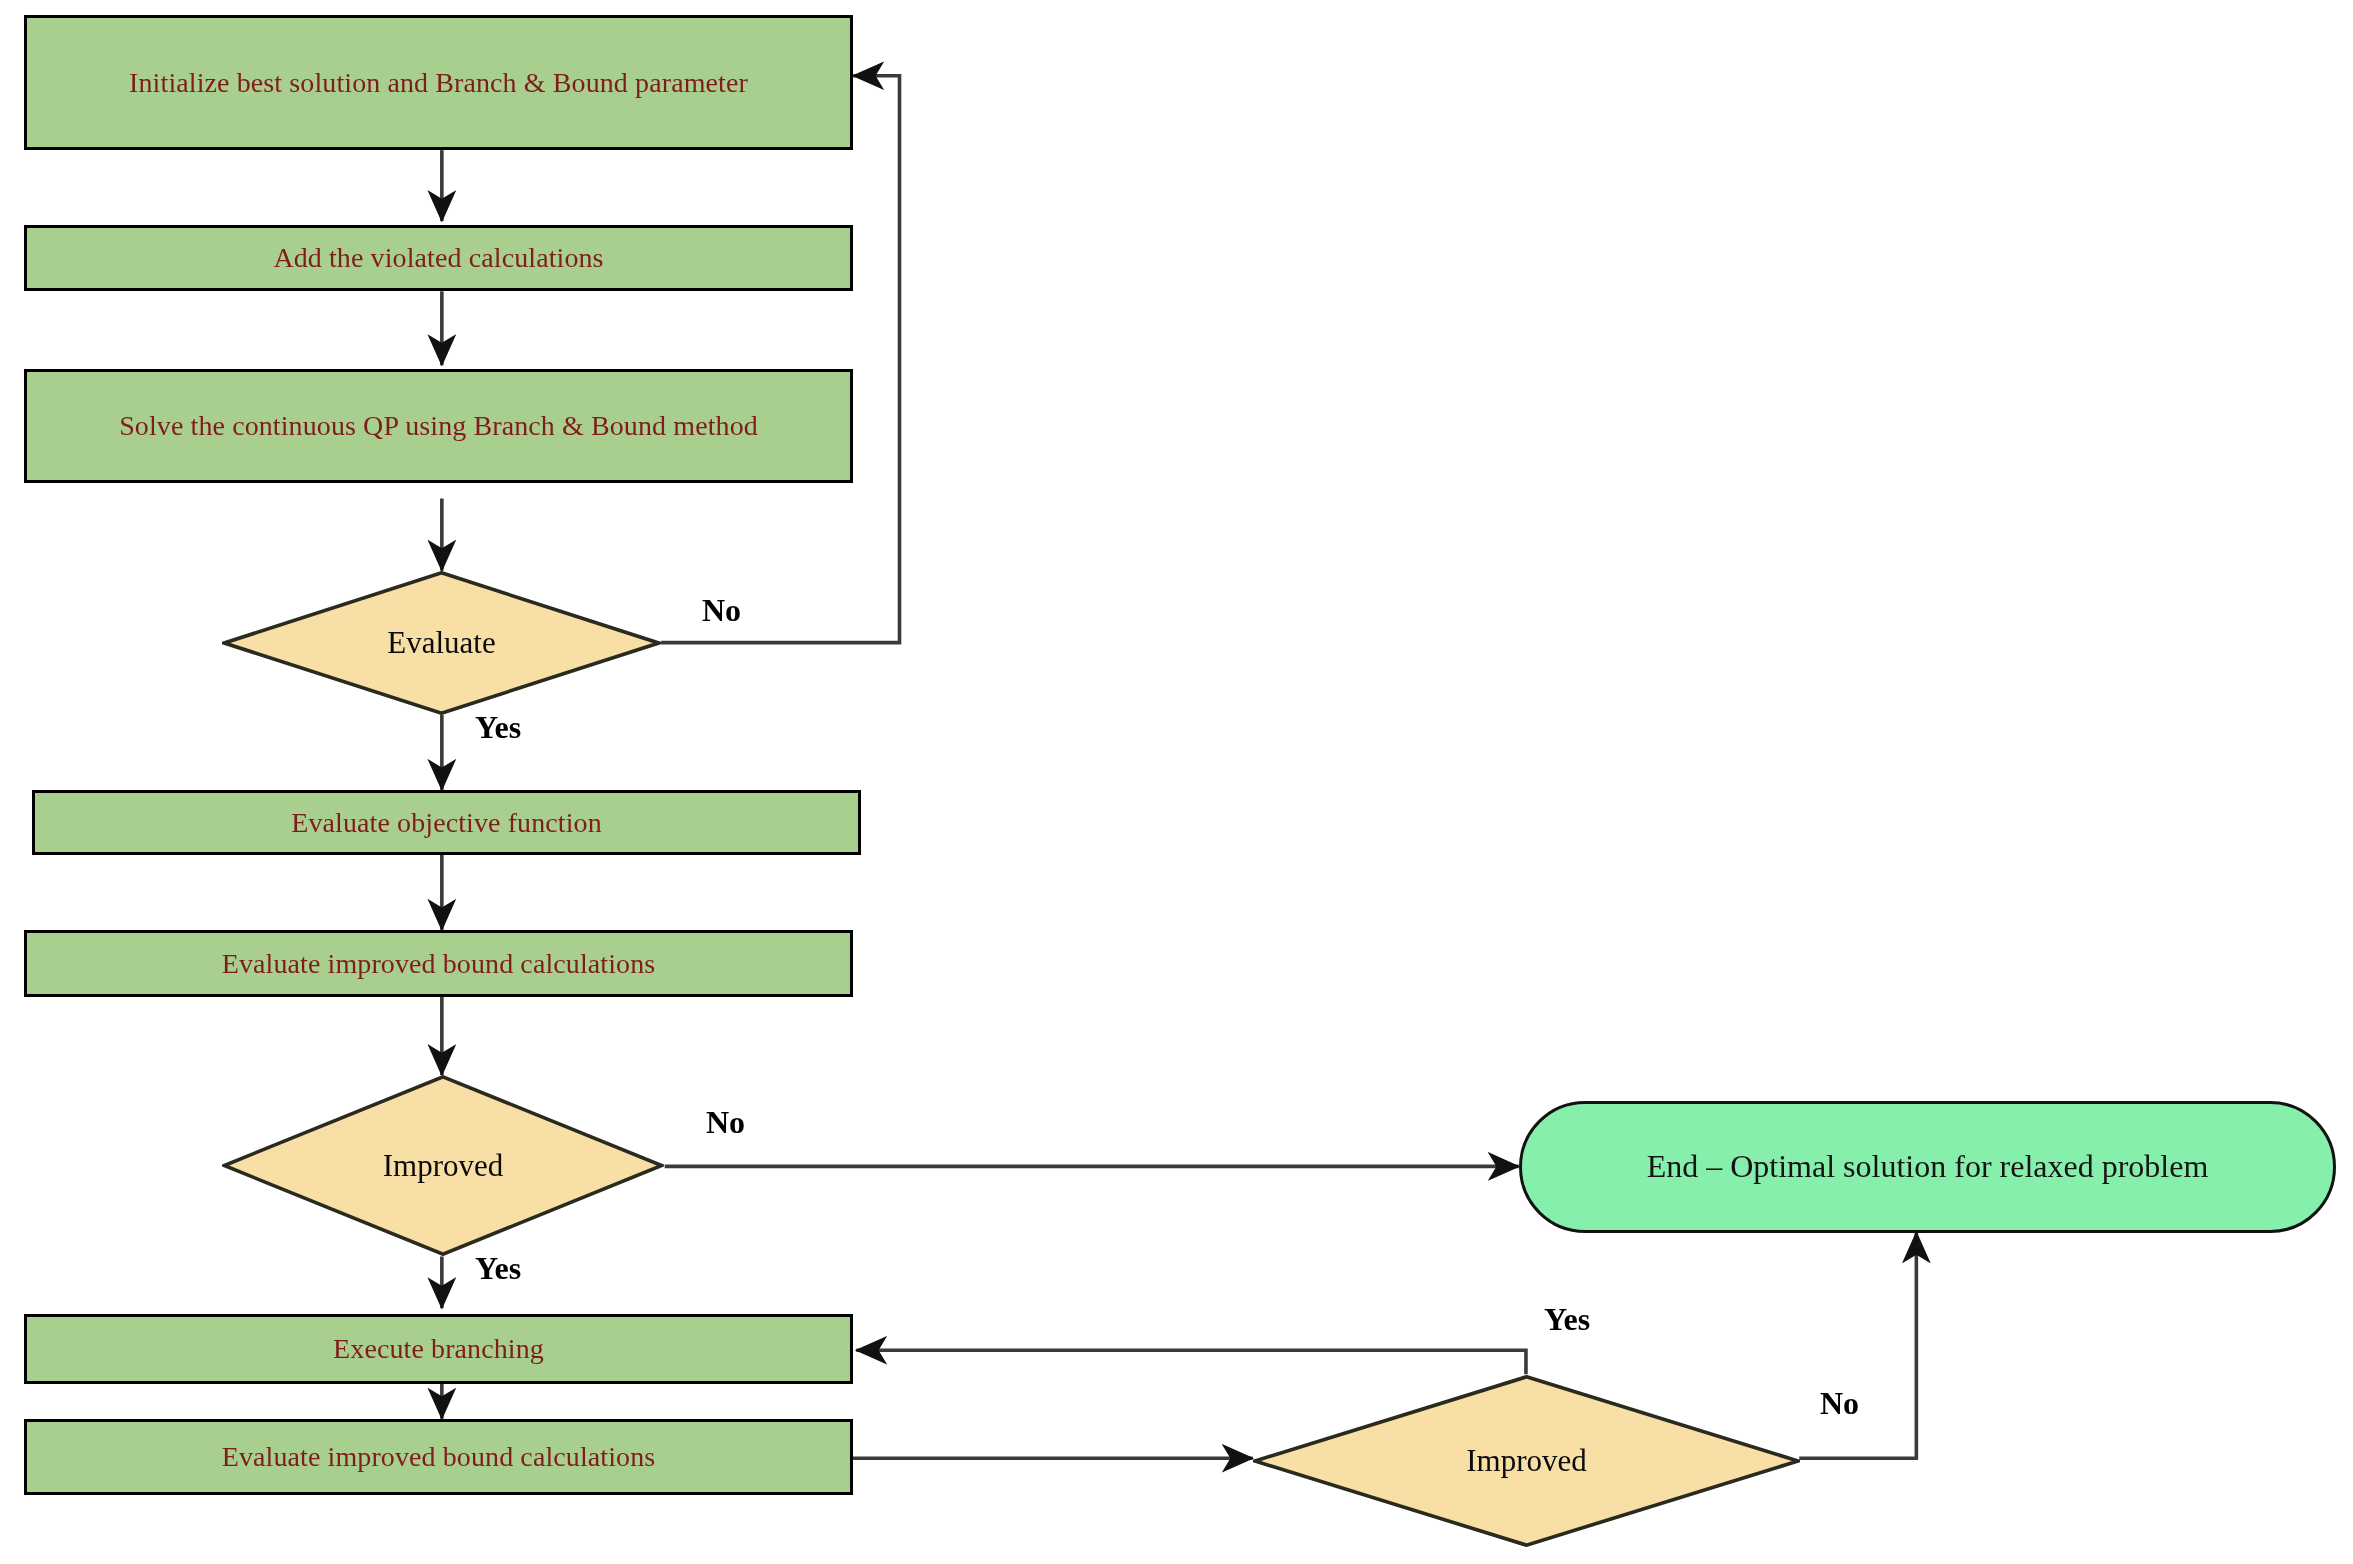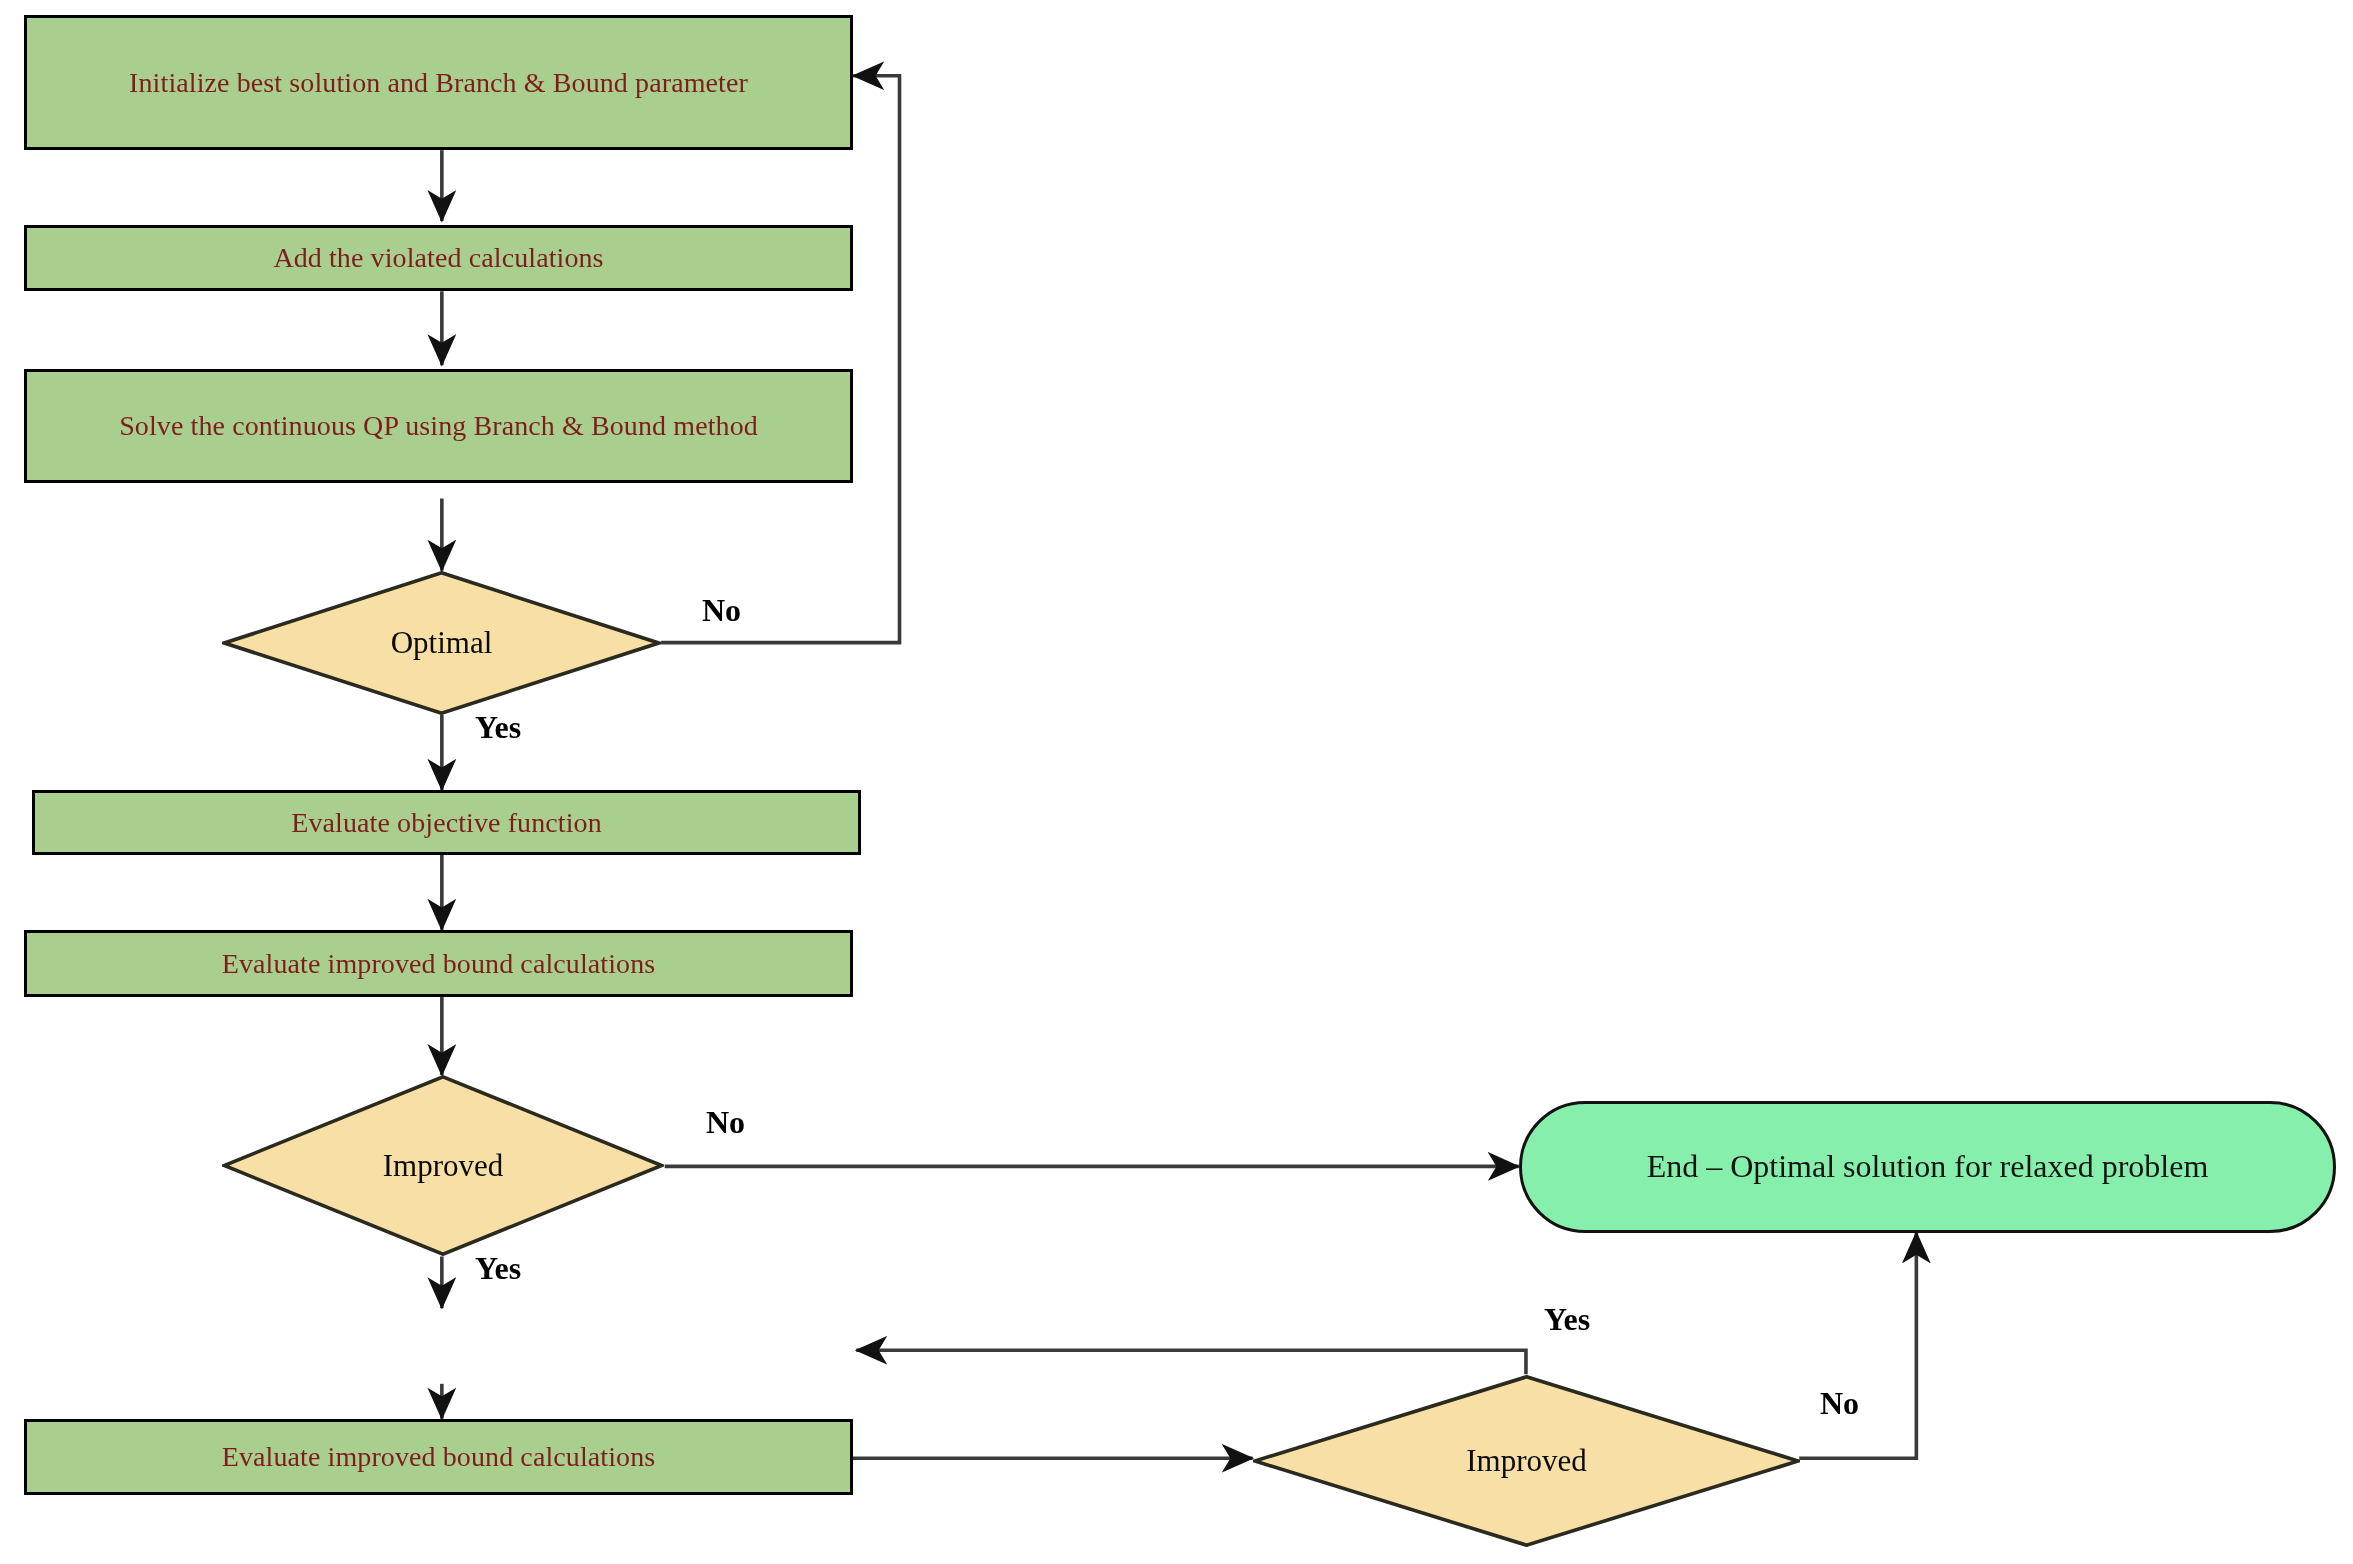--- a/index.html
+++ b/index.html
@@ -145,21 +145,21 @@
 
   <div class="node proc" style="left:24px; top:369px; width:829px; height:114px;">
     <div class="label">Solve the continuous QP using Branch &amp; Bound method</div>
   </div>
 
   <div class="decision" style="left:222px; top:571px; width:439px; height:144px;">
     <div class="dia" style="clip-path: polygon(50% 0%, 100% 50%, 50% 100%, 0% 50%); border:none; background:#f7dfa5;"></div>
     <svg width="439" height="144" viewBox="0 0 730 240" style="position:absolute;left:0;top:0;">
       <polygon points="365,3 727,120 365,237 3,120" fill="none" stroke="#2a2a1f" stroke-width="6"></polygon>
     </svg>
-    <div class="dlabel">Optimal</div>
+    <div class="dlabel">Evaluate</div>
   </div>
 
   <div class="edge-label" style="left:702px; top:592px;">No</div>
   <div class="edge-label" style="left:475px; top:709px;">Yes</div>
 
   <div class="node proc" style="left:32px; top:790px; width:829px; height:65px;align-items:center;">
     <div class="label">Evaluate objective function</div>
   </div>
 
   <div class="node proc" style="left:24px; top:930px; width:829px; height:67px;">
@@ -174,20 +174,23 @@
     <div class="dlabel">Improved</div>
   </div>
 
   <div class="edge-label" style="left:706px; top:1104px;">No</div>
   <div class="edge-label" style="left:475px; top:1250px;">Yes</div>
 
   <div class="node terminal" style="left:1519px; top:1101px; width:817px; height:132px;">
     <div class="label">End – Optimal solution for relaxed problem</div>
   </div>
 
+  <div class="node proc" style="left:24px; top:1314px; width:829px; height:70px;">
+    <div class="label">Execute branching</div>
+  </div>
 
   <div class="node proc" style="left:24px; top:1419px; width:829px; height:76px;">
     <div class="label">Evaluate improved bound calculations</div>
   </div>
 
   <div class="decision" style="left:1253px; top:1375px; width:547px; height:172px;">
     <div class="dia" style="clip-path: polygon(50% 0%, 100% 50%, 50% 100%, 0% 50%); border:none; background:#f7dfa5;"></div>
     <svg width="547" height="172" viewBox="0 0 910 286" style="position:absolute;left:0;top:0;">
       <polygon points="455,3 907,143 455,283 3,143" fill="none" stroke="#2a2a1f" stroke-width="6"></polygon>
     </svg>

